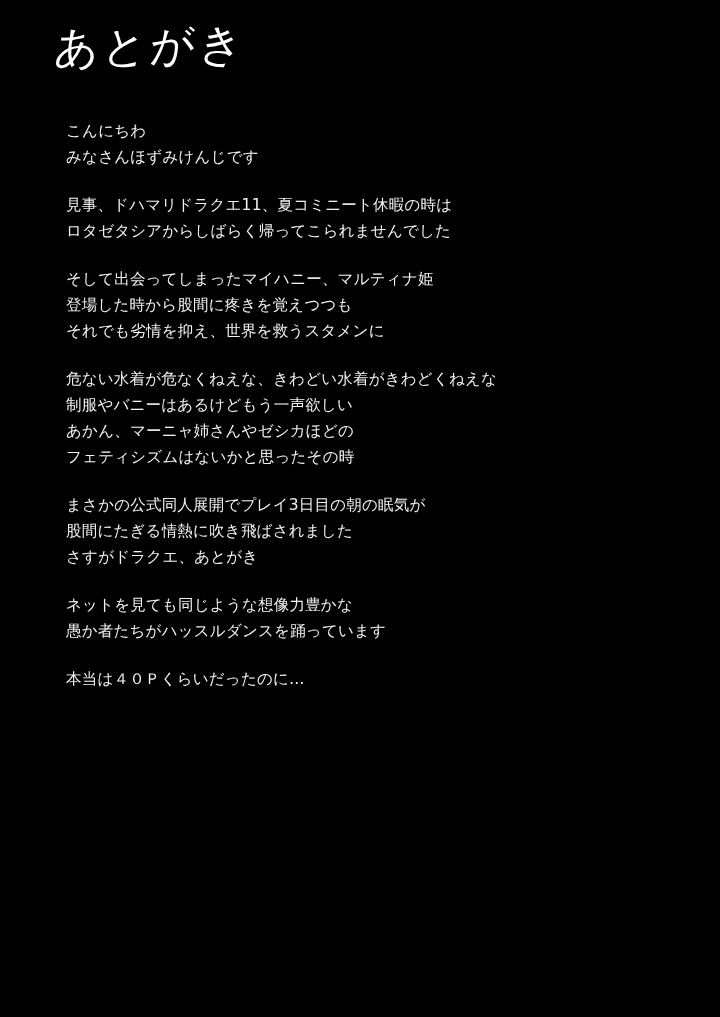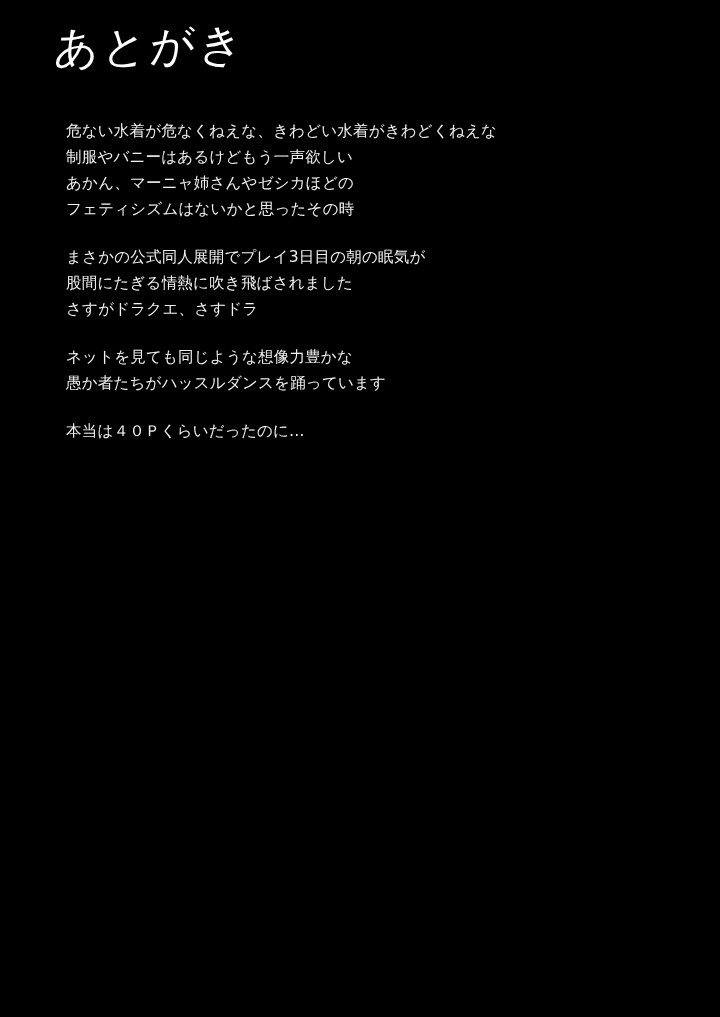--- a/index.html
+++ b/index.html
@@ -54,25 +54,32 @@
   }
 </style>
 </head>
 <body>
 
 <div class="page">
 
   <div class="afterword-title">あとがき</div>
 
   <div class="body-text">
+    <p class="para">こんにちわ
+みなさんほずみけんじです</p>
+    <p class="para">見事、ドハマリドラクエ11、夏コミニート休暇の時は
+ロタゼタシアからしばらく帰ってこられませんでした</p>
+    <p class="para">そして出会ってしまったマイハニー、マルティナ姫
+登場した時から股間に疼きを覚えつつも
+それでも劣情を抑え、世界を救うスタメンに</p>
     <p class="para">危ない水着が危なくねえな、きわどい水着がきわどくねえな
 制服やバニーはあるけどもう一声欲しい
 あかん、マーニャ姉さんやゼシカほどの
 フェティシズムはないかと思ったその時</p>
     <p class="para">まさかの公式同人展開でプレイ3日目の朝の眠気が
 股間にたぎる情熱に吹き飛ばされました
-さすがドラクエ、さすドラ</p>
+さすがドラクエ、あとがき</p>
     <p class="para">ネットを見ても同じような想像力豊かな
 愚か者たちがハッスルダンスを踊っています</p>
     <p class="para">本当は４０Ｐくらいだったのに…</p>
   </div>
 
 </div>
 
 </body></html>

